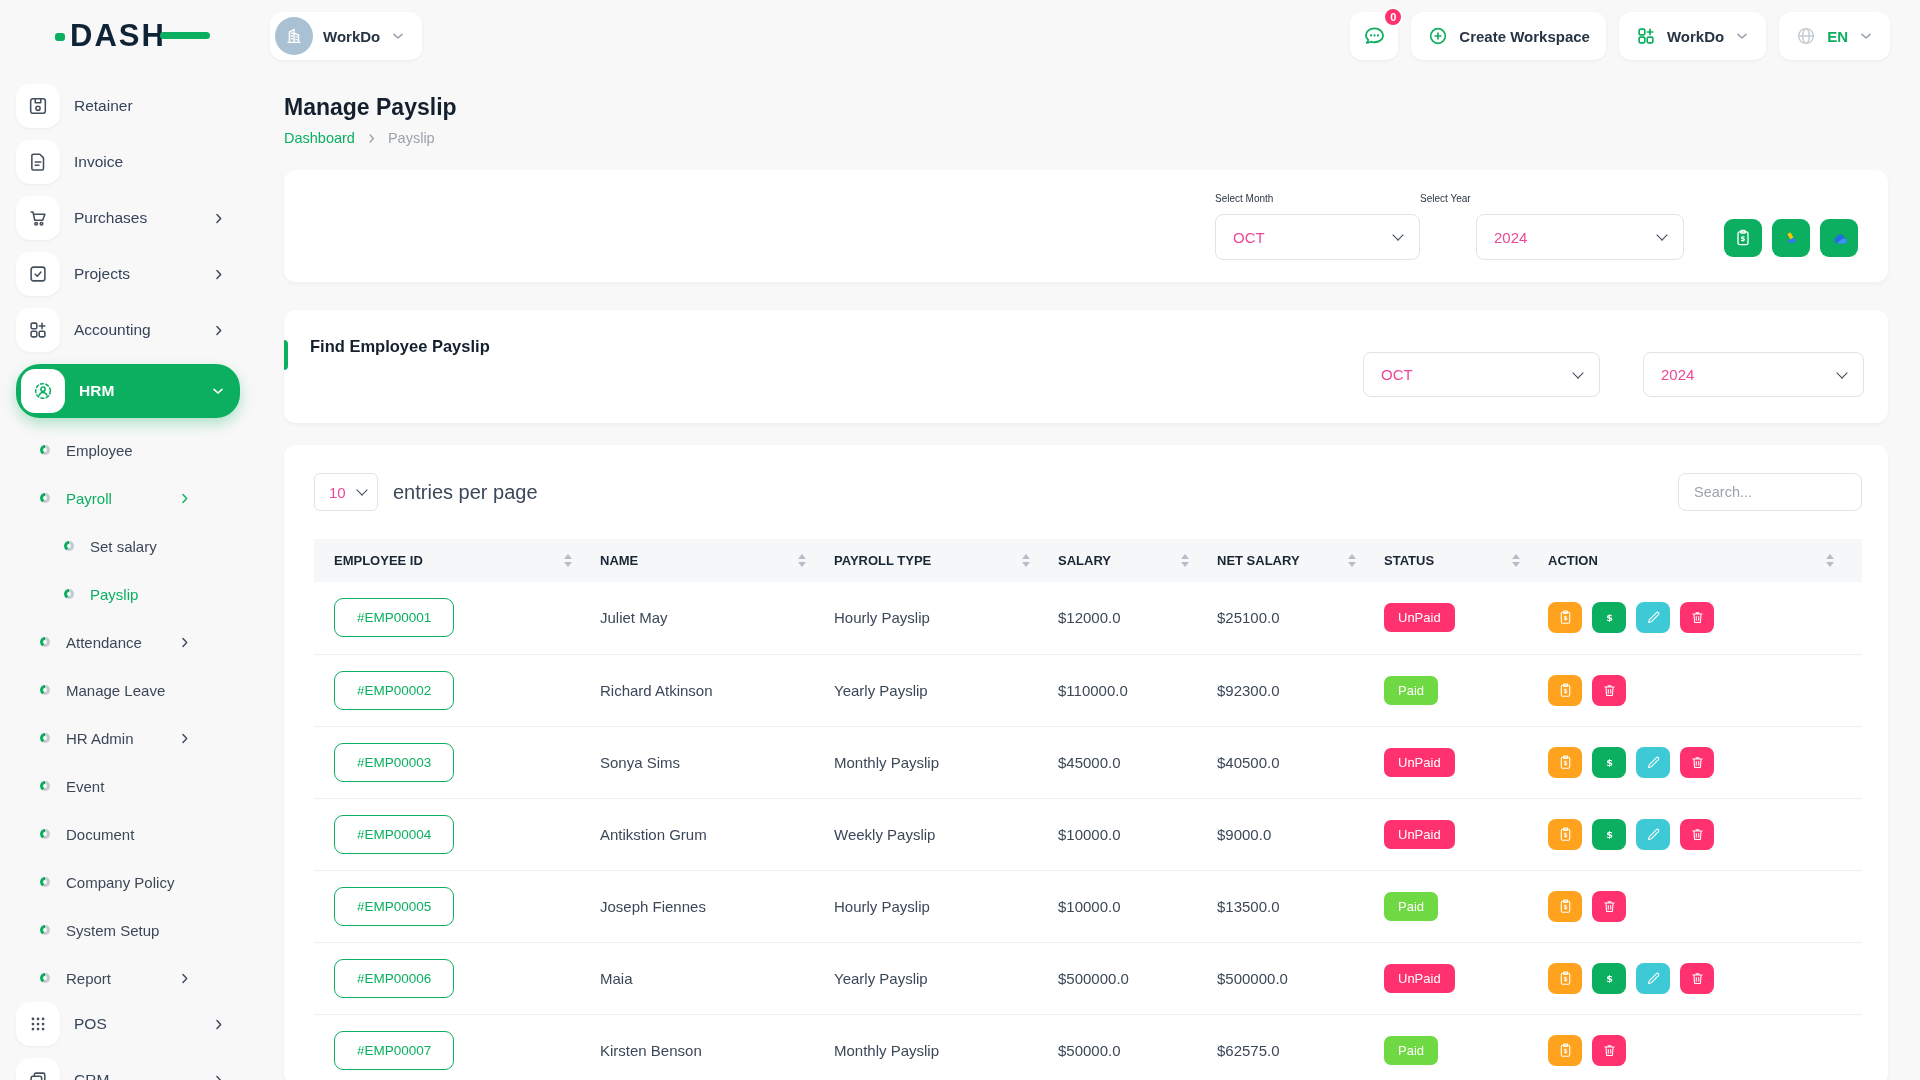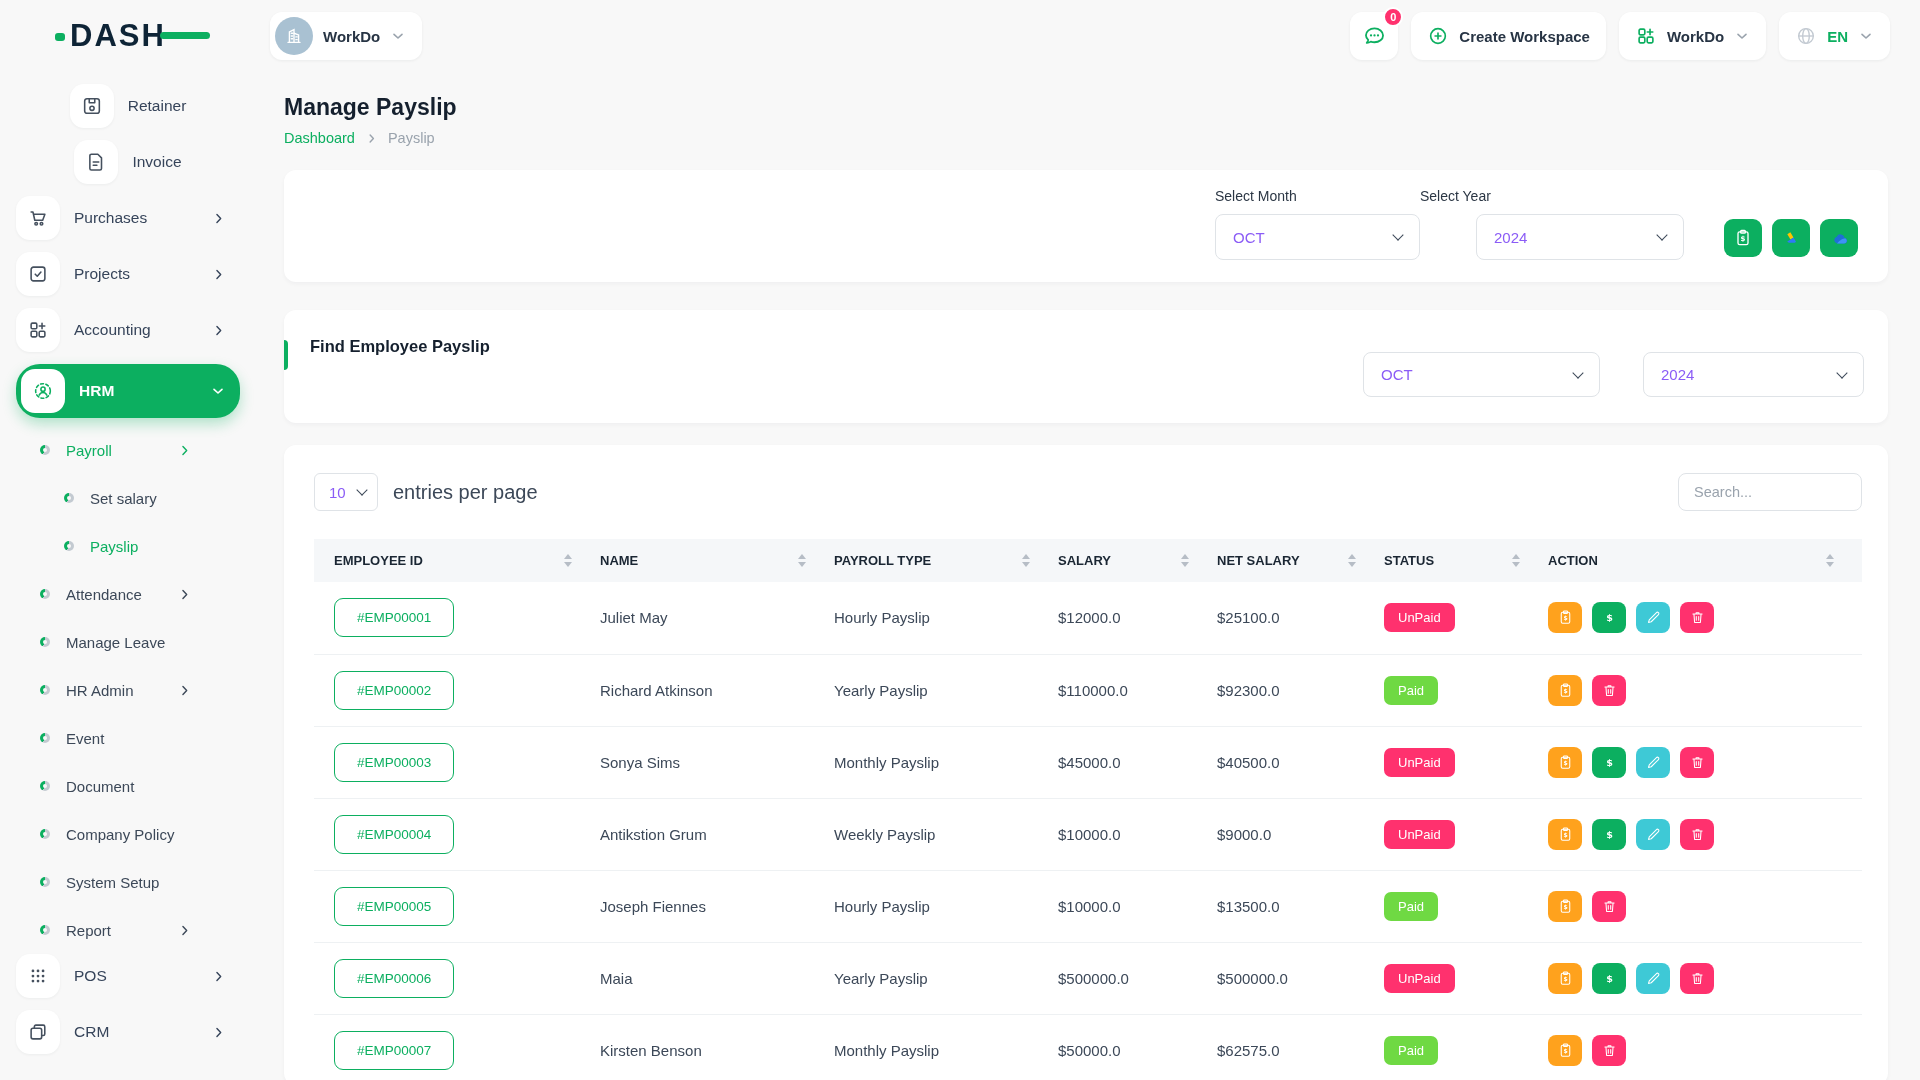--- a/index.html
+++ b/index.html
@@ -28,21 +28,21 @@
   .badge0 { position:absolute; top:-5px; right:-5px; min-width:20px; height:20px; border-radius:50%; background:#ff316e; border:2px solid #fff;
             color:#fff; font-size:11px; font-weight:700; display:flex; align-items:center; justify-content:center; }
   .green-t { color:#0caf60; }
 
   
   .app { display:flex; }
   .sidebar { width:270px; flex-shrink:0; padding:16px 0 0 16px; }
   .main { flex:1; padding:0 32px 0 14px; }
 
   
-  .s-item { display:flex; align-items:center; height:44px; margin-bottom:12px; width:224px; cursor:pointer; position:relative; color:#36445a;justify-content:center; }
+  .s-item { display:flex; align-items:center; height:44px; margin-bottom:12px; width:224px; cursor:pointer; position:relative; color:#36445a; }
   .icon-box { width:44px; height:44px; border-radius:14px; background:#fff; box-shadow:0 1px 3px rgba(20,30,40,.05);
               display:flex; align-items:center; justify-content:center; color:#45505e; flex-shrink:0; }
   .s-item .s-label { margin-left:14px; font-size:15.5px; font-weight:500; }
   .s-item .chev-r { margin-left:auto; margin-right:14px; }
   .s-item.active { background:#0caf60; border-radius:24px; height:54px; margin:5px 0 8px 0; box-shadow:0 6px 14px rgba(12,175,96,.3); padding-left:5px; color:#fff; }
   .s-item.active .icon-box { color:#0caf60; box-shadow:none; }
   .s-item.active .s-label { font-weight:700; }
   .s-item.active .chev-r { stroke:#fff; }
   .s-sub { display:flex; align-items:center; height:48px; width:224px; cursor:pointer; color:#3c4858; }
   .s-sub .dot { width:10px; height:10px; border-radius:50%; margin-left:24px; flex-shrink:0;
@@ -58,24 +58,24 @@
   
   .page-title { margin-top:26px; font-size:23px; font-weight:700; color:#15202e; }
   .breadcrumb { display:flex; align-items:center; gap:10px; margin-top:9px; font-size:14.5px; }
   .breadcrumb .home { color:#0caf60; cursor:pointer; }
   .breadcrumb .cur { color:#9aa3ad; }
 
   
   .card { background:#fff; border-radius:12px; box-shadow:0 2px 4px rgba(20,30,40,.04); }
   .filter-card { margin-top:24px; height:112px; display:flex; justify-content:flex-end; align-items:flex-end; padding:22px 30px; }
   .fgroup { display:flex; flex-direction:column; }
-  .fgroup label { font-size:14px; color:#2b3644; margin-bottom:10px; }
+  .fgroup label { font-size:10px; color:#2b3644; margin-bottom:10px; }
   .select { position:relative; background:#fff; border:1px solid #dfe3e7; border-radius:8px; }
   .select select { appearance:none; -webkit-appearance:none; border:0; background:transparent; width:100%; height:100%;
-                   padding:0 34px 0 17px; font-family:inherit; font-size:15px; color:#8b5cf6; cursor:pointer; outline:none; }
+                   padding:0 34px 0 17px; font-family:inherit; font-size:15px; color:#ec4899; cursor:pointer; outline:none; }
   .select::after { content:""; position:absolute; right:17px; top:calc(50% - 6px); width:7px; height:7px;
                    border-right:1.8px solid #3c4858; border-bottom:1.8px solid #3c4858; transform:rotate(45deg); pointer-events:none; }
   .sel-month { width:205px; height:46px; }
   .sel-year  { width:208px; height:46px; margin-left:56px; }
   .fbtns { display:flex; gap:10px; margin-left:40px; margin-bottom:3px; }
   .sq-btn { width:38px; height:38px; border-radius:9px; border:0; background:#0caf60; color:#fff;
             display:flex; align-items:center; justify-content:center; cursor:pointer; }
 
   .find-card { margin-top:28px; height:113px; position:relative; }
   .accent { position:absolute; left:0; top:30px; width:4px; height:30px; background:#0caf60; border-radius:0 4px 4px 0; }
@@ -254,20 +254,24 @@
               <circle cx="12" cy="12" r="8" stroke-dasharray="3.2 2.6"></circle>
               <circle cx="12" cy="10" r="2.3"></circle>
               <path d="M7.8 16.5c.9-1.8 2.5-2.8 4.2-2.8s3.3 1 4.2 2.8"></path>
             </svg>
           </span>
           <span class="s-label">HRM</span>
           <svg class="chev-r" width="16" height="16" viewBox="0 0 24 24" fill="none" stroke-width="2.4" stroke-linecap="round" stroke-linejoin="round">
             <path d="M6 9.5l6 5.5 6-5.5" stroke="currentColor"></path>
           </svg>
         </div>
+        <div class="s-sub l1">
+          <span class="dot"></span>
+          <span class="s-label">Employee</span>
+        </div>
         <div class="s-sub l1 green">
           <span class="dot"></span>
           <span class="s-label">Payroll</span>
           <svg class="chev-r" width="15" height="15" viewBox="0 0 24 24" fill="none" stroke-width="2.2" stroke-linecap="round" stroke-linejoin="round">
             <path d="M9.5 5.5l6 6.5-6 6.5" stroke="currentColor"></path>
           </svg>
         </div>
         <div class="s-sub l2">
           <span class="dot"></span>
           <span class="s-label">Set salary</span>

